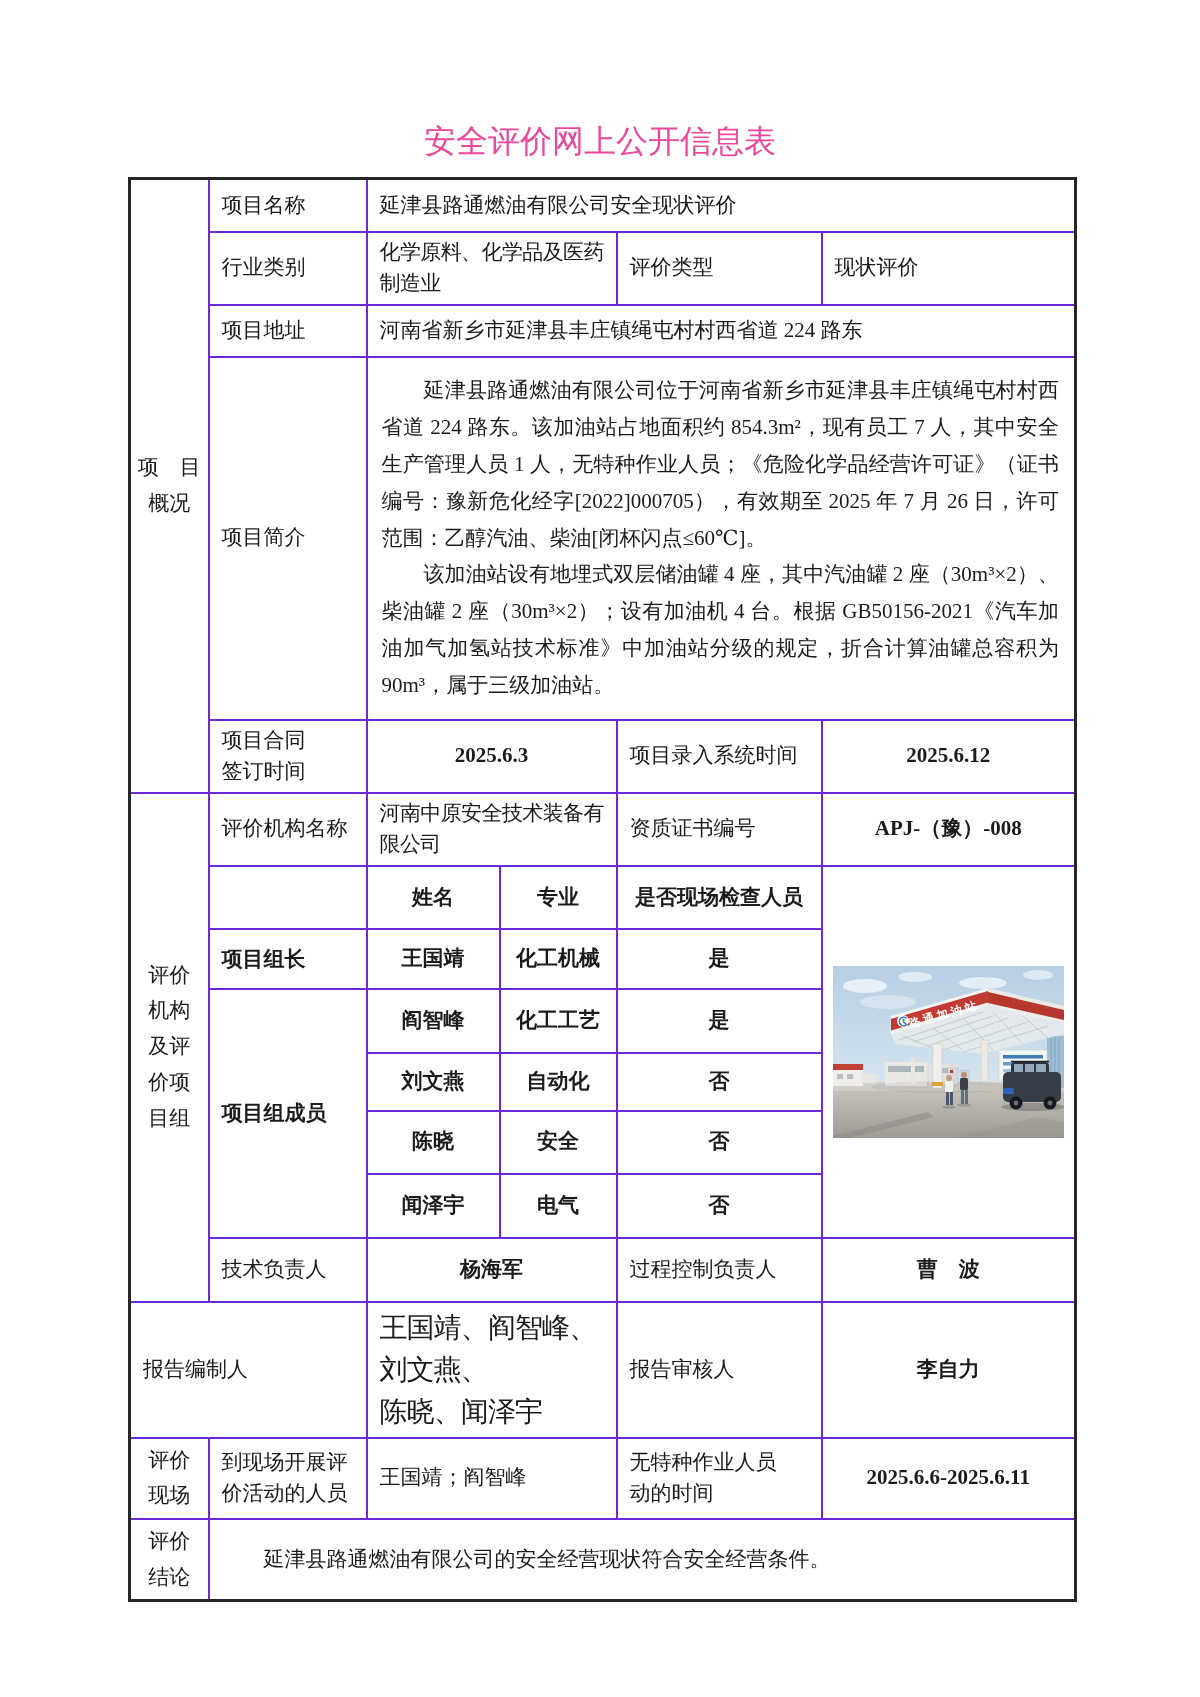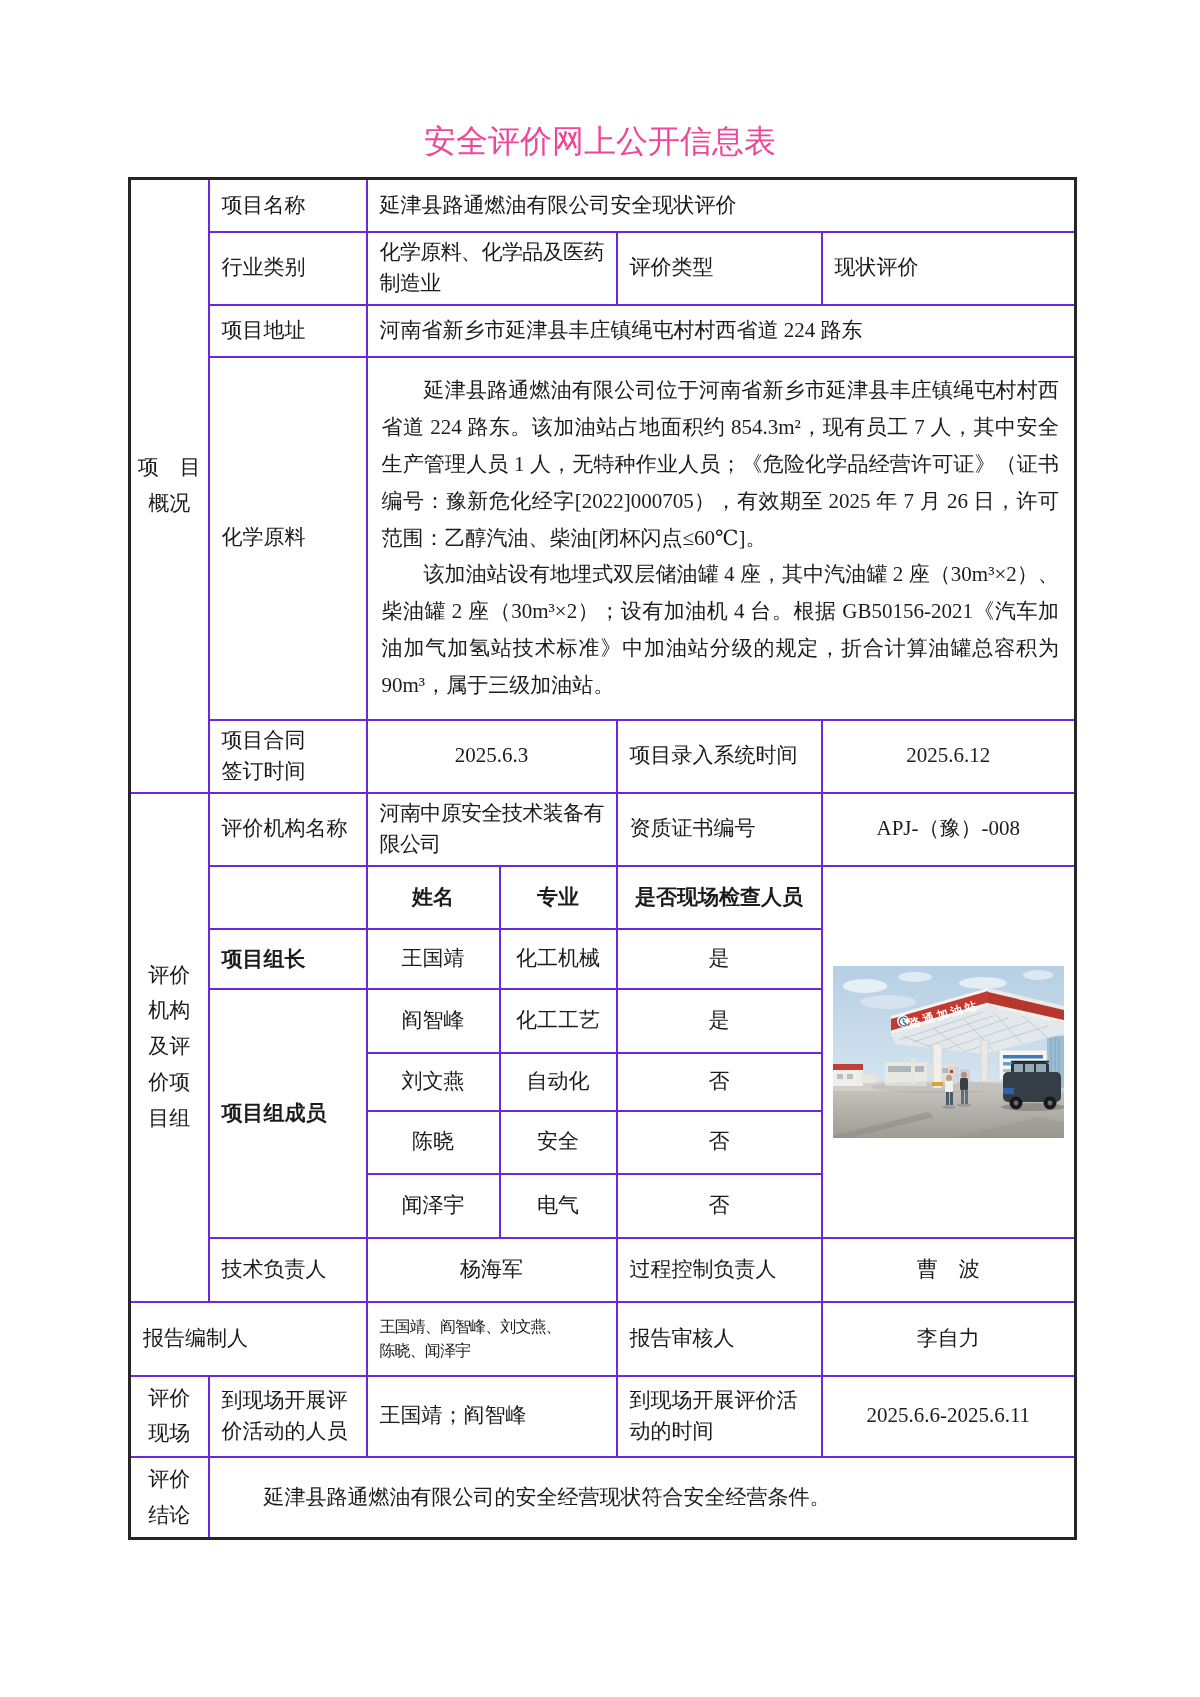--- a/index.html
+++ b/index.html
@@ -18,28 +18,28 @@
     border-collapse:collapse;table-layout:fixed;
     border:3px solid #262626;
   }
   td{
     border:2px solid #6d28d9;
     font-size:21px;line-height:1.5;
     padding:4px 10px 4px 12px;
     vertical-align:middle;text-align:left;
     overflow:hidden;
   }
-  td.c{text-align:center;padding-left:4px;padding-right:4px;}
+  td.c{text-align:center;padding-left:4px;padding-right:4px;font-weight:bold;}
   td.sec{
     text-align:center;white-space:pre-line;line-height:1.7;
     padding:4px 2px;
   }
   td.pre{white-space:pre-line;}
   .two-line{white-space:pre-line;letter-spacing:-0.6px;padding-right:8px;}
-  .authors{font-size:16px;letter-spacing:-0.9px;}
+  .authors{font-size:28px;letter-spacing:-0.9px;}
   td.b, .b{font-weight:bold;font-family:"Liberation Sans","DejaVu Sans",sans-serif;}
   td.summary-cell{padding:12px 15px 12px 14px;}
   .summary-cell p{margin:0;text-indent:2em;text-align:justify;line-height:1.76;}
   td.conclusion-cell{text-indent:2em;}
   td.photo-cell{padding:0;text-align:center;vertical-align:middle;}
   .photo-cell svg{display:block;margin:0 auto;}
 </style>
 </head>
 <body>
 
@@ -70,21 +70,21 @@
     <td>评价类型</td>
     <td>现状评价</td>
   </tr>
 
   <tr style="height:52px">
     <td>项目地址</td>
     <td colspan="4">河南省新乡市延津县丰庄镇绳屯村村西省道 224 路东</td>
   </tr>
 
   <tr style="height:363px">
-    <td>化学原料</td>
+    <td>项目简介</td>
     <td colspan="4" class="summary-cell">
       <p>延津县路通燃油有限公司位于河南省新乡市延津县丰庄镇绳屯村村西省道 224 路东。该加油站占地面积约 854.3m²，现有员工 7 人，其中安全生产管理人员 1 人，无特种作业人员；《危险化学品经营许可证》（证书编号：豫新危化经字[2022]000705），有效期至 2025 年 7 月 26 日，许可范围：乙醇汽油、柴油[闭杯闪点≤60℃]。</p>
       <p>该加油站设有地埋式双层储油罐 4 座，其中汽油罐 2 座（30m³×2）、柴油罐 2 座（30m³×2）；设有加油机 4 台。根据 GB50156-2021《汽车加油加气加氢站技术标准》中加油站分级的规定，折合计算油罐总容积为 90m³，属于三级加油站。</p>
     </td>
   </tr>
 
   <tr style="height:68px">
     <td class="pre">项目合同
 签订时间</td>
     <td colspan="2" class="c">2025.6.3</td>
@@ -263,21 +263,21 @@
     <td>报告审核人</td>
     <td class="c">李自力</td>
   </tr>
 
   <tr style="height:68px">
     <td class="sec">评价
 现场</td>
     <td class="pre">到现场开展评
 价活动的人员</td>
     <td colspan="2">王国靖；阎智峰</td>
-    <td class="pre">到现场开展评价活
+    <td class="pre">无特种作业人员
 动的时间</td>
     <td class="c">2025.6.6-2025.6.11</td>
   </tr>
 
   <tr style="height:70px">
     <td class="sec">评价
 结论</td>
     <td colspan="5" class="conclusion-cell">延津县路通燃油有限公司的安全经营现状符合安全经营条件。</td>
   </tr>
 </tbody>

